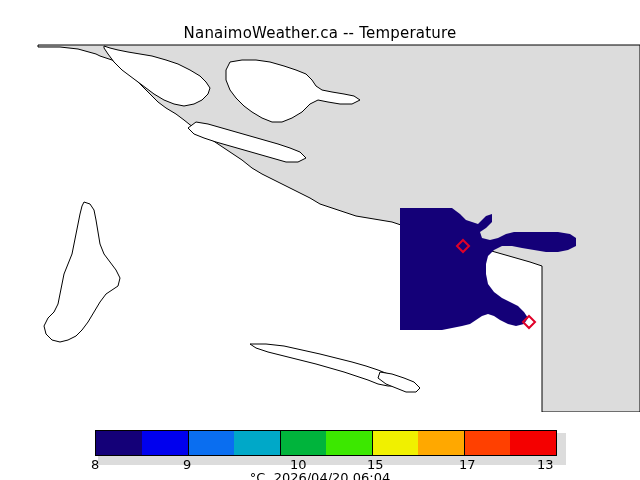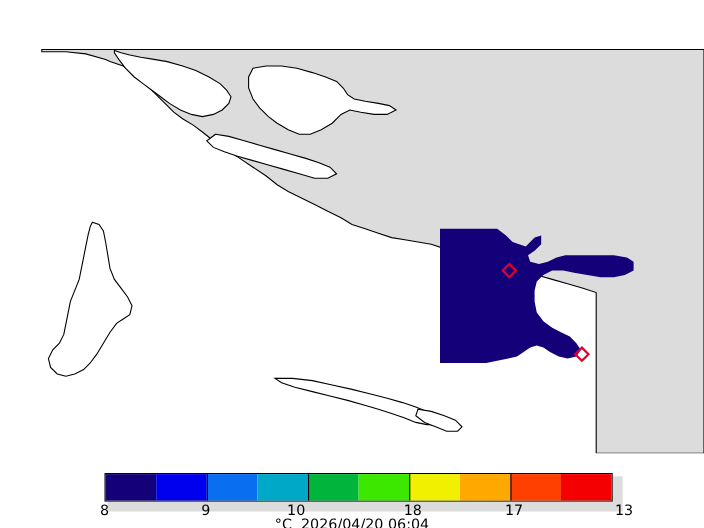--- a/index.html
+++ b/index.html
@@ -105,20 +105,21 @@
     color: #000000;
     font-family: "DejaVu Sans", sans-serif;
     white-space: pre;
   }
 </style>
 </head>
 <body>
 
 <div id="stage">
 
+  <div class="title">NanaimoWeather.ca -- Temperature</div>
 
   <div id="map-wrap">
     <svg id="map-svg" width="640" height="370" viewBox="0 0 640 370">
 
       <rect x="0" y="0" width="640" height="370" fill="#ffffff"></rect>
 
       <g>
         <path fill="#dcdcdc" stroke="#000000" stroke-width="1" d="M38,3 L38,5 L60,5 L78,7 L96,12 L100,14 L112,18 L120,24 L128,30
                  L134,36 L142,44 L150,52 L158,60 L166,66 L176,72 L184,78
                  L194,86 L206,94 L218,102 L230,110 L242,118 L252,126
@@ -200,22 +201,22 @@
         <div class="cb-band" style="background: rgb(244, 0, 0);"></div>
         <div class="cb-sep" style="left: 92px;"></div>
         <div class="cb-sep" style="left: 184px;"></div>
         <div class="cb-sep" style="left: 276px;"></div>
         <div class="cb-sep" style="left: 368px;"></div>
       </div>
 
     <div id="cb-ticks">
         <div class="cb-tick-label" style="left: 91px;">8</div>
         <div class="cb-tick-label" style="left: 183px;">9</div>
-        <div class="cb-tick-label" style="left: 261px;">10</div>
-        <div class="cb-tick-label" style="left: 367px;">18</div>
+        <div class="cb-tick-label" style="left: 290px;">10</div>
+        <div class="cb-tick-label" style="left: 367px;">15</div>
         <div class="cb-tick-label" style="left: 459px;">17</div>
-        <div class="cb-tick-label" style="left: 559px;">13</div>
+        <div class="cb-tick-label" style="left: 537px;">13</div>
       </div>
 
     <div class="cb-caption">°C  2026/04/20 06:04</div>
   </div>
 
 </div>
 
 </body></html>

